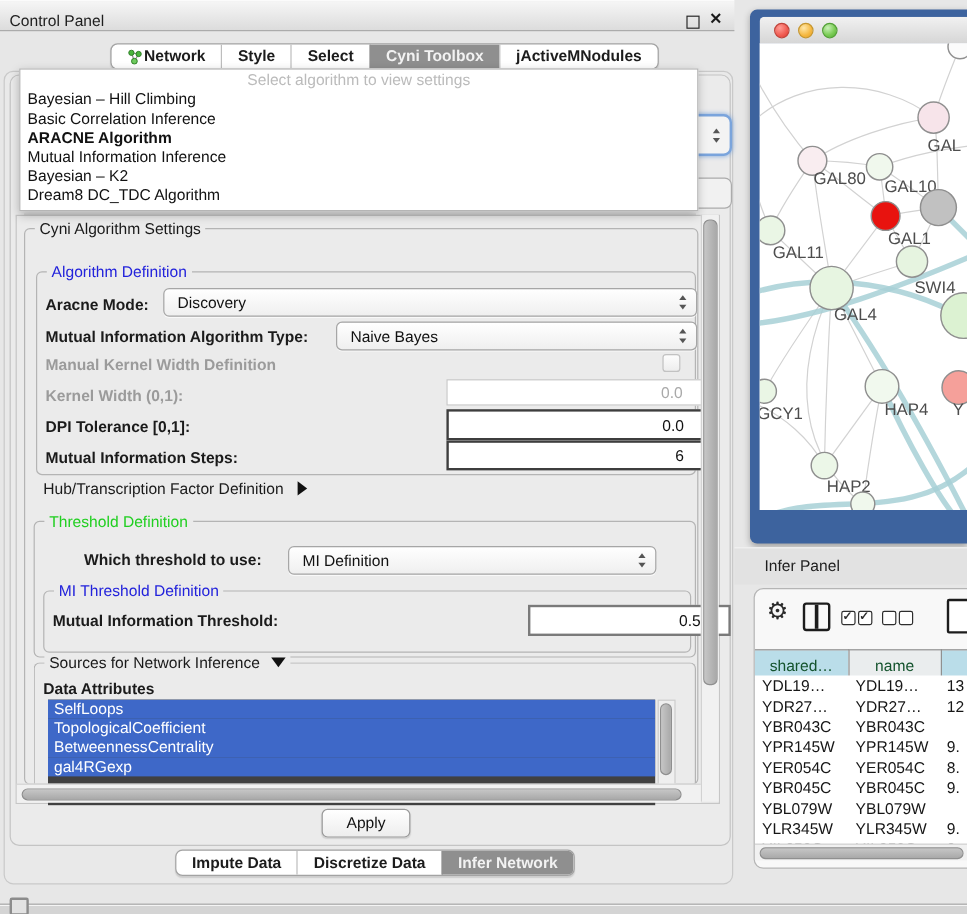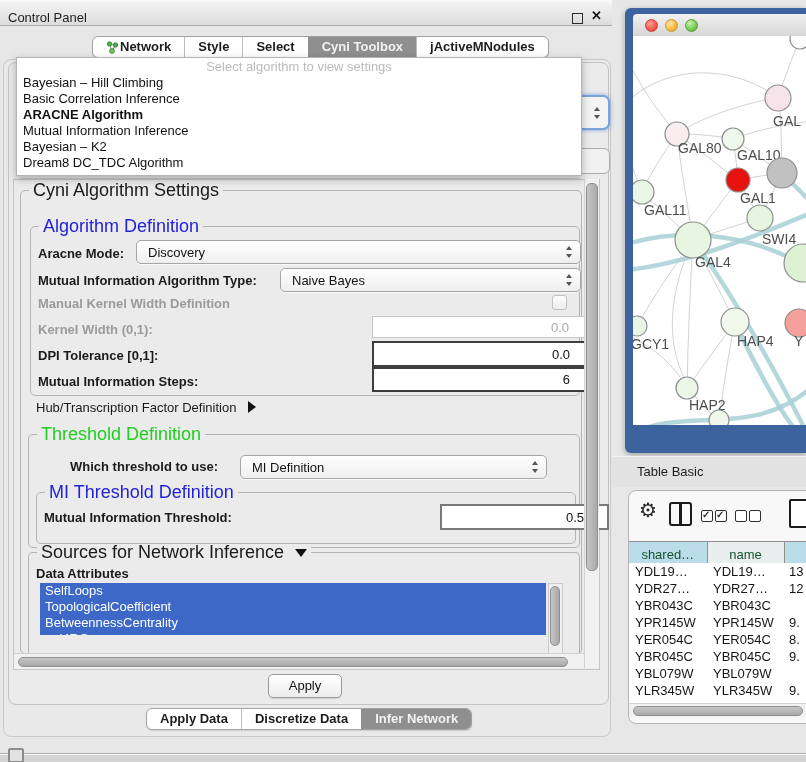--- a/index.html
+++ b/index.html
@@ -36,21 +36,21 @@
     border:1px solid #B5B5B5;box-shadow:0 3px 8px rgba(0,0,0,.28);z-index:50;}
   #algo-placeholder{text-align:center;color:#BBBBBB;font-size:13px;height:17px;line-height:17px;}
   .algo-item{font-size:13px;height:16px;line-height:16px;padding-left:6px;color:#111;}
   .algo-item.bold{font-weight:bold;}
   
   #viewport{left:13px;top:179px;width:585px;height:489px;border:1px solid #C6C6C6;
     background:#EBEBEB;overflow:hidden;}
   .hline{height:1px;background:#CFCFCF;}
   .group{border:1px solid #B4B4B4;border-radius:5px;}
   .gtitle{position:absolute;top:-8px;left:8px;background:#EBEBEB;padding:0 4px;
-    font-size:18px;line-height:15px;color:#1A1A1A;white-space:nowrap;}
+    font-size:13px;line-height:15px;color:#1A1A1A;white-space:nowrap;}
   .gtitle.blue{color:#2222DB;}
   .gtitle.green{color:#21CF21;}
   .lbl{font-size:13px;font-weight:bold;color:#1B1B1B;white-space:nowrap;}
   .lbl.disabled{color:#9B9B9B;}
   .combo{background:linear-gradient(#FFFFFF,#EFEFEF);border:1px solid #A6A6A6;
     border-radius:5px;font-size:13px;color:#111;display:flex;align-items:center;
     padding-left:11px;box-shadow:0 1px 0 rgba(255,255,255,.7);}
   .spin{position:absolute;right:7px;top:50%;transform:translateY(-50%);width:8px;height:12px;}
   .spin:before,.spin:after{content:"";position:absolute;left:1px;border-left:3.5px solid transparent;
     border-right:3.5px solid transparent;}
@@ -230,41 +230,41 @@
 <div class="abs lbl" style="left:44px;top:510px;">Mutual Information Threshold:</div>
 <div class="abs field mid" style="left:440px;top:504px;width:142px;height:22px;">0.5</div>
 
 <div class="abs group" style="left:28px;top:552px;width:550px;height:104px;border-bottom:none;border-radius:5px 5px 0 0;">
   <div class="gtitle">
     <span>Sources for Network Inference</span>
     <span class="tri-down"></span>
   </div>
 </div>
 <div class="abs lbl" style="left:36px;top:566px;">Data Attributes</div>
-<div class="abs" id="attr-list" style="left:40px;top:583px;width:506px;height:52px;overflow:hidden;background:#404040;">
+<div class="abs" id="attr-list" style="left:40px;top:583px;width:506px;height:88px;overflow:hidden;background:#404040;">
     <div class="attr-item">SelfLoops</div>
     <div class="attr-item">TopologicalCoefficient</div>
     <div class="attr-item">BetweennessCentrality</div>
     <div class="attr-item">gal4RGexp</div>
   </div>
 <div class="abs sb-track-v" style="left:548px;top:583px;width:13px;height:70px;border:1px solid #CCC;background:#EFEFEF;">
   <div class="sb-thumb" style="position:absolute;left:1px;top:2px;width:8px;height:58px;"></div>
 </div>
 
 <div class="abs sb-track-v" style="left:584px;top:179px;width:14px;height:489px;">
   <div class="sb-thumb" style="position:absolute;left:1px;top:4px;width:10px;height:386px;"></div>
 </div>
 <div class="abs sb-track-h" style="left:14px;top:653px;width:570px;height:15px;">
   <div class="sb-thumb-h" style="position:absolute;left:4px;top:3px;width:548px;height:8px;"></div>
 </div>
 
 <div class="abs" id="apply-btn">Apply</div>
 <div class="abs seg-bar" id="bottom-tabs">
   <div class="seg">
-      <span>Apply Data</span>
+      <span>Impute Data</span>
     </div>
   <div class="seg">
       <span>Discretize Data</span>
     </div>
   <div class="seg selected">
       <span>Infer Network</span>
     </div>
 </div>
 
 <div class="abs" id="net-frame"></div>
@@ -330,21 +330,21 @@
       <text x="161" y="310" class="node-label">Y</text>
       <circle cx="4" cy="290" r="10" fill="#EAF6E5" stroke="#8F8F8F" stroke-width="1.2"></circle>
       <text x="-2" y="313" class="node-label">GCY1</text>
       <circle cx="54" cy="352" r="11" fill="#ECF7E8" stroke="#8F8F8F" stroke-width="1.2"></circle>
       <text x="56" y="374" class="node-label">HAP2</text>
       <circle cx="86" cy="384" r="10" fill="#F0F8ED" stroke="#8F8F8F" stroke-width="1.2"></circle>
     </svg>
 </div>
 
 <div class="abs" id="tp-titlebar"></div>
-<div class="abs" id="tp-title">Table Basic</div>
+<div class="abs" id="tp-title">Infer Panel</div>
 <div class="abs" id="tp-box">
   <div class="tp-abs" id="gear">⚙</div>
   <div class="tp-abs" id="colicon"></div>
   <div class="tp-abs" id="cbs-on"><span class="cb on"></span><span class="cb on"></span></div>
   <div class="tp-abs" id="cbs-off"><span class="cb"></span><span class="cb"></span></div>
   <div class="tp-abs" id="fileicon"></div>
   <table class="tp-abs" id="tp-table">
     <colgroup>
         <col style="width:78px">
         <col style="width:77px">

